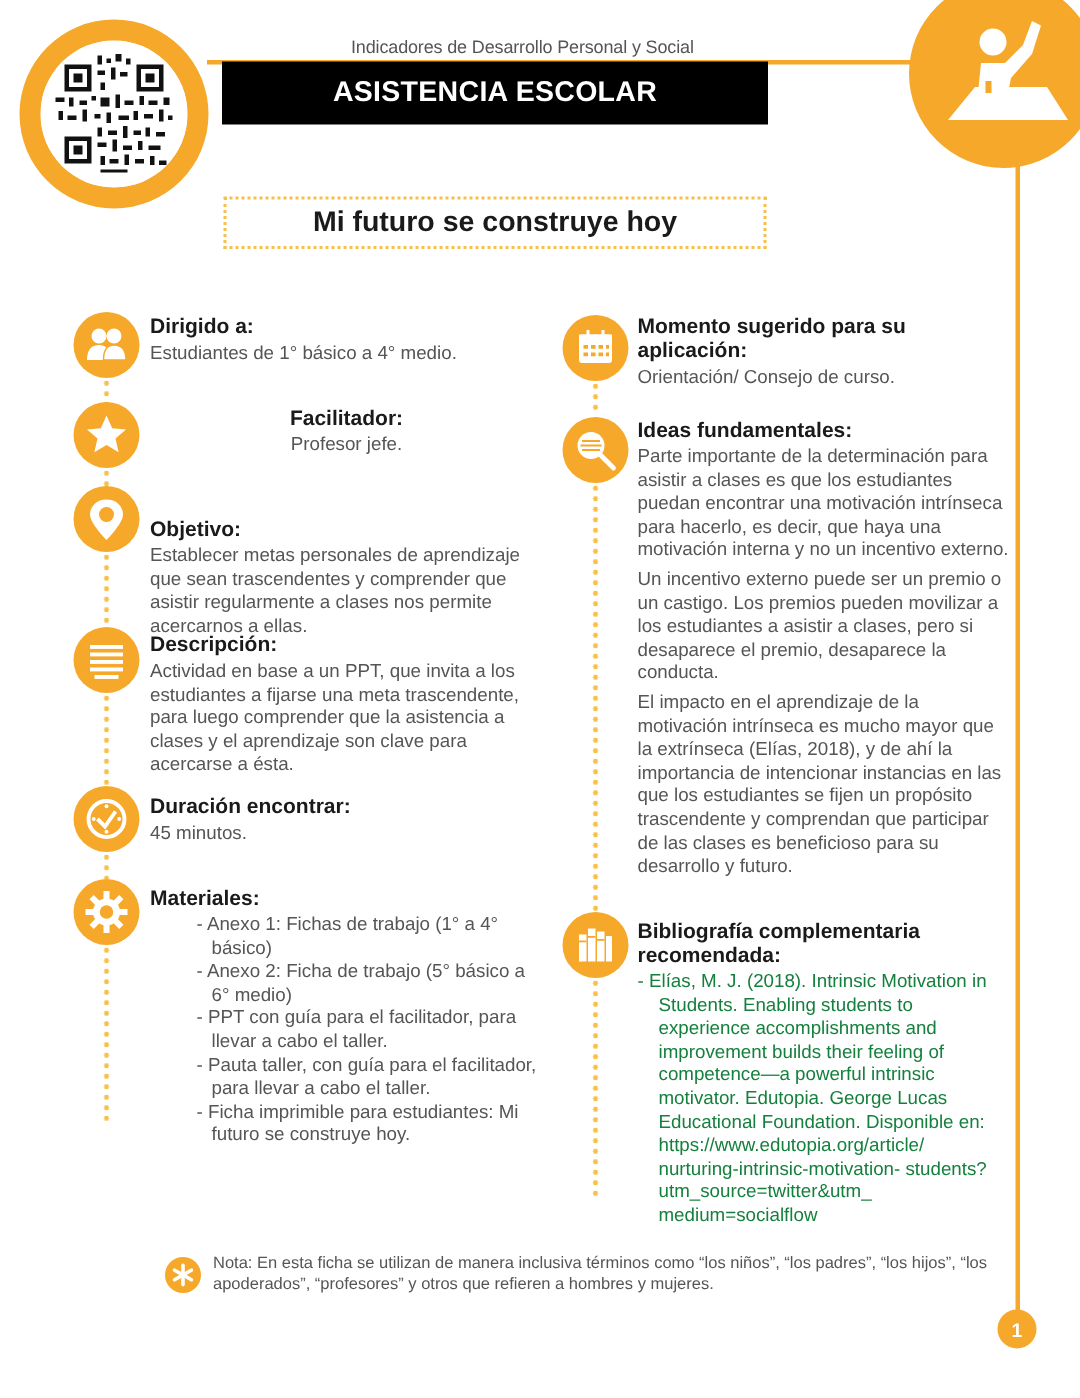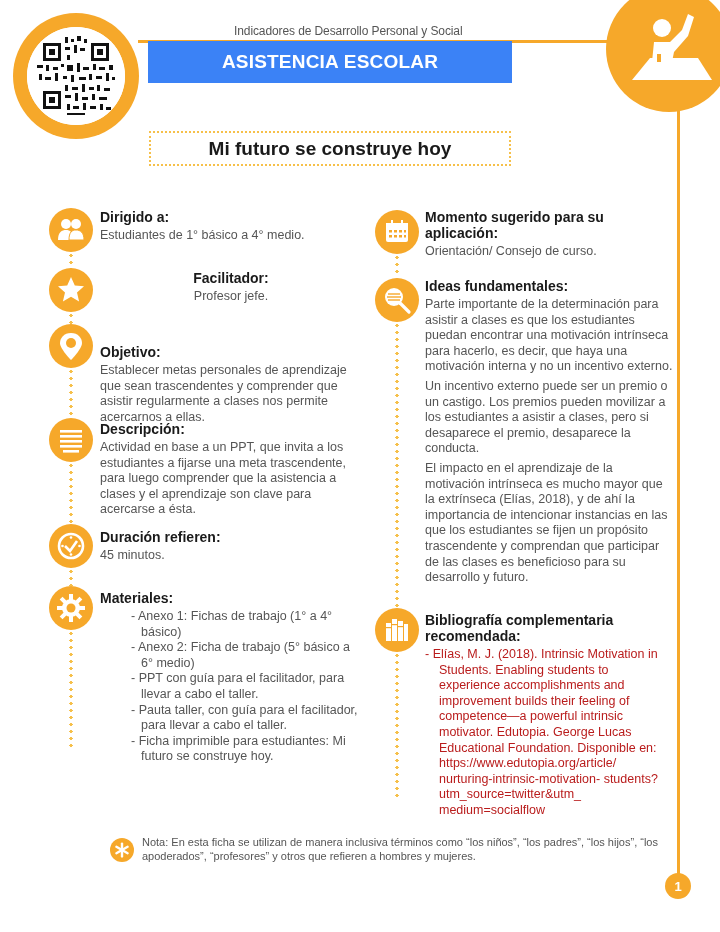--- a/index.html
+++ b/index.html
@@ -5,41 +5,41 @@
   * { box-sizing: border-box; margin: 0; padding: 0; }
   html, body { width: 720px; height: 932px; background: #ffffff; overflow: hidden; }
   body { position: relative; font-family: "DejaVu Sans", "Liberation Sans", sans-serif; color: #444; }
 
   .qr-ring { position: absolute; left: 13px; top: 13px; width: 126px; height: 126px; border-radius: 50%; background: #f6a82a; }
   .qr-inner { position: absolute; left: 14px; top: 14px; width: 98px; height: 98px; border-radius: 50%; background: #fff; overflow: hidden; }
   .qr-inner svg { width: 98px; height: 98px; display: block; }
 
   .hline { position: absolute; background: #f6a82a; }
   .hdr-sup { position: absolute; left: 234px; top: 24px; font-family: Liberation Sans, sans-serif; font-size: 12px; color: #555; letter-spacing: -0.1px; }
-  .banner { position: absolute; left: 148px; top: 41px; width: 364px; height: 42px; background: #3b82f6; color: #fff; font-family: "Liberation Sans", sans-serif; font-weight: bold; font-size: 19px; display: flex; align-items: center; justify-content: center; letter-spacing: 0.2px; }
+  .banner { position: absolute; left: 148px; top: 41px; width: 364px; height: 42px; background: #000000; color: #fff; font-family: "Liberation Sans", sans-serif; font-weight: bold; font-size: 19px; display: flex; align-items: center; justify-content: center; letter-spacing: 0.2px; }
   .subtitle { position: absolute; left: 149px; top: 97px; width: 362px; height: 35px; border: 2px dotted #f6c04a; display: flex; align-items: center; justify-content: center; font-family: "Liberation Sans", sans-serif; font-weight: bold; font-size: 19px; color: #1a1a1a; margin-top: 34px; }
 
   .big-circle { position: absolute; left: 606px; top: -14px; width: 126px; height: 126px; border-radius: 50%; background: #f6a82a; }
   .big-circle svg { position: absolute; left: 18px; top: 20px; width: 90px; height: 90px; }
 
   .vline-right { position: absolute; left: 677px; top: 110px; width: 3px; height: 766px; background: #f6a82a; }
   .page-num { position: absolute; left: 665px; top: 873px; width: 26px; height: 26px; border-radius: 50%; background: #f6a82a; color: #fff; font-family: "Liberation Sans", sans-serif; font-weight: bold; font-size: 13px; display: flex; align-items: center; justify-content: center; }
 
   .dots { position: absolute; width: 4px; background-image: radial-gradient(circle, #f6c04a 1.6px, transparent 1.8px); background-size: 4px 7px; background-repeat: repeat-y; }
 
   .icon-circle { position: absolute; width: 44px; height: 44px; border-radius: 50%; background: #f6a82a; display: flex; align-items: center; justify-content: center; }
   .icon-circle svg { width: 30px; height: 30px; }
 
   .section { position: absolute; }
   .sec-title { font-family: "Liberation Sans", sans-serif; font-weight: bold; font-size: 14px; color: #1a1a1a; line-height: 16px; }
   .sec-body { font-family: "Liberation Sans", sans-serif; font-size: 12.5px; color: #555; line-height: 15.6px; margin-top: 3px; }
   .sec-body p + p { margin-top: 4px; }
   .mat-list { list-style: none; font-family: "Liberation Sans", sans-serif; font-size: 12.5px; color: #555; line-height: 15.6px; margin-top: 3px; }
   .mat-list li { padding-left: 10px; text-indent: -10px; margin-left: 31px; }
-  .bib-list { list-style: none; font-family: "Liberation Sans", sans-serif; font-size: 12.5px; color: #b91c1c; line-height: 15.6px; margin-top: 3px; }
+  .bib-list { list-style: none; font-family: "Liberation Sans", sans-serif; font-size: 12.5px; color: #15803d; line-height: 15.6px; margin-top: 3px; }
   .bib-list li { padding-left: 14px; text-indent: -14px; }
 
   .note { position: absolute; left: 110px; top: 836px; display: flex; align-items: flex-start; }
   .note-icon { width: 24px; height: 24px; border-radius: 50%; background: #f6a82a; display: flex; align-items: center; justify-content: center; margin-right: 8px; margin-top: 2px; flex: 0 0 24px; }
   .note-text { font-family: "Liberation Sans", sans-serif; font-size: 11px; color: #555; line-height: 13.5px; width: 520px; }
 </style>
 </head>
 <body>
 
 <div class="qr-ring">
@@ -248,21 +248,21 @@
 </div>
 <div class="section" style="left:100px; top:344px; width:262px;">
   <div class="sec-title">Objetivo:</div>
   <div class="sec-body">Establecer metas personales de aprendizaje que sean trascendentes y comprender que asistir regularmente a clases nos permite acercarnos a ellas.</div>
 </div>
 <div class="section" style="left:100px; top:421px; width:252px;">
   <div class="sec-title">Descripción:</div>
   <div class="sec-body">Actividad en base a un PPT, que invita a los estudiantes a fijarse una meta trascendente, para luego comprender que la asistencia a clases y el aprendizaje son clave para acercarse a ésta.</div>
 </div>
 <div class="section" style="left:100px; top:529px; width:262px;">
-  <div class="sec-title">Duración refieren:</div>
+  <div class="sec-title">Duración encontrar:</div>
   <div class="sec-body">45 minutos.</div>
 </div>
 <div class="section" style="left:100px; top:590px; width:258px;">
   <div class="sec-title">Materiales:</div>
   <ul class="mat-list">
     <li>- Anexo 1: Fichas de trabajo (1° a 4° básico)</li>
     <li>- Anexo 2: Ficha de trabajo (5° básico a 6° medio)</li>
     <li>- PPT con guía para el facilitador, para llevar a cabo el taller.</li>
     <li>- Pauta taller, con guía para el facilitador, para llevar a cabo el taller.</li>
     <li>- Ficha imprimible para estudiantes: Mi futuro se construye hoy.</li>

